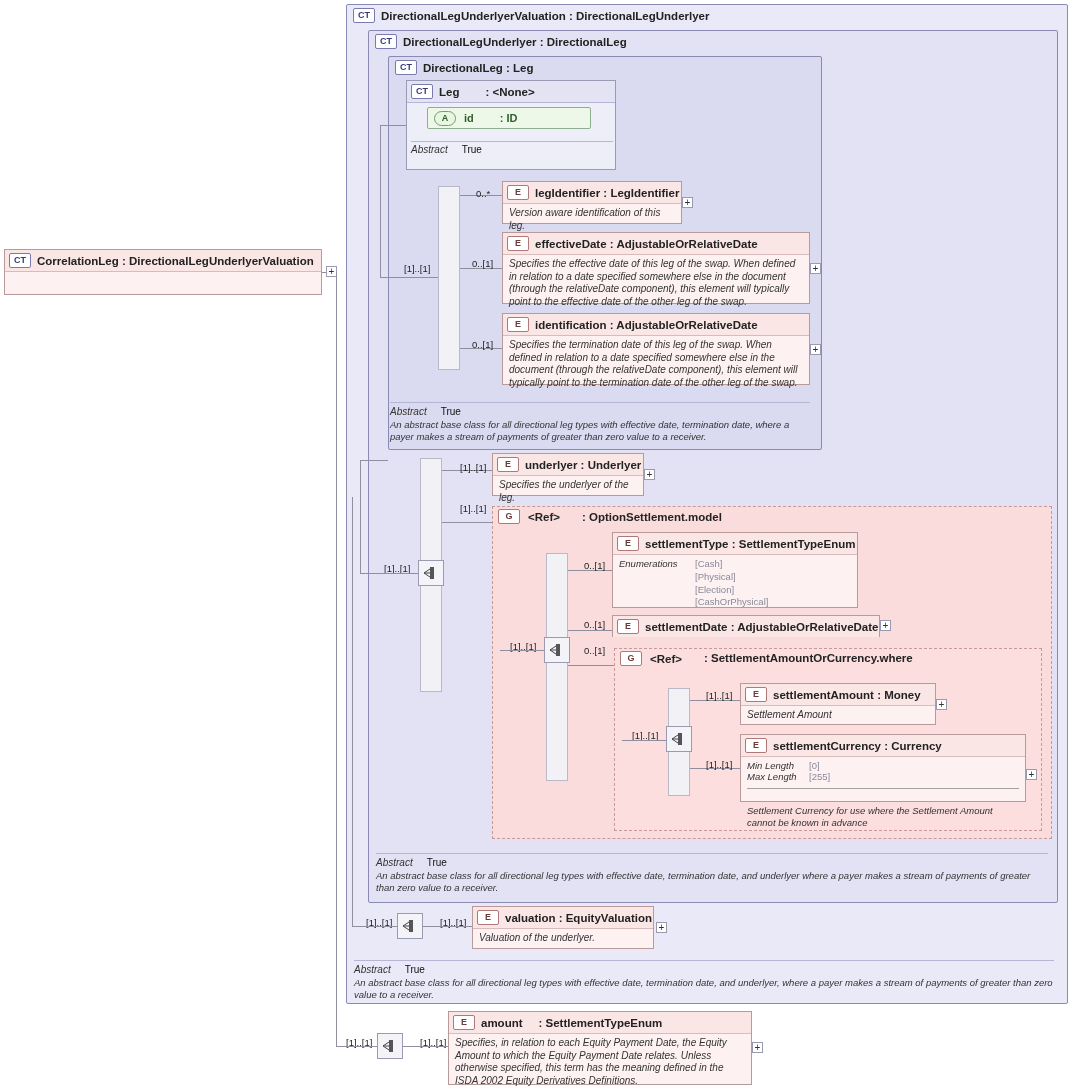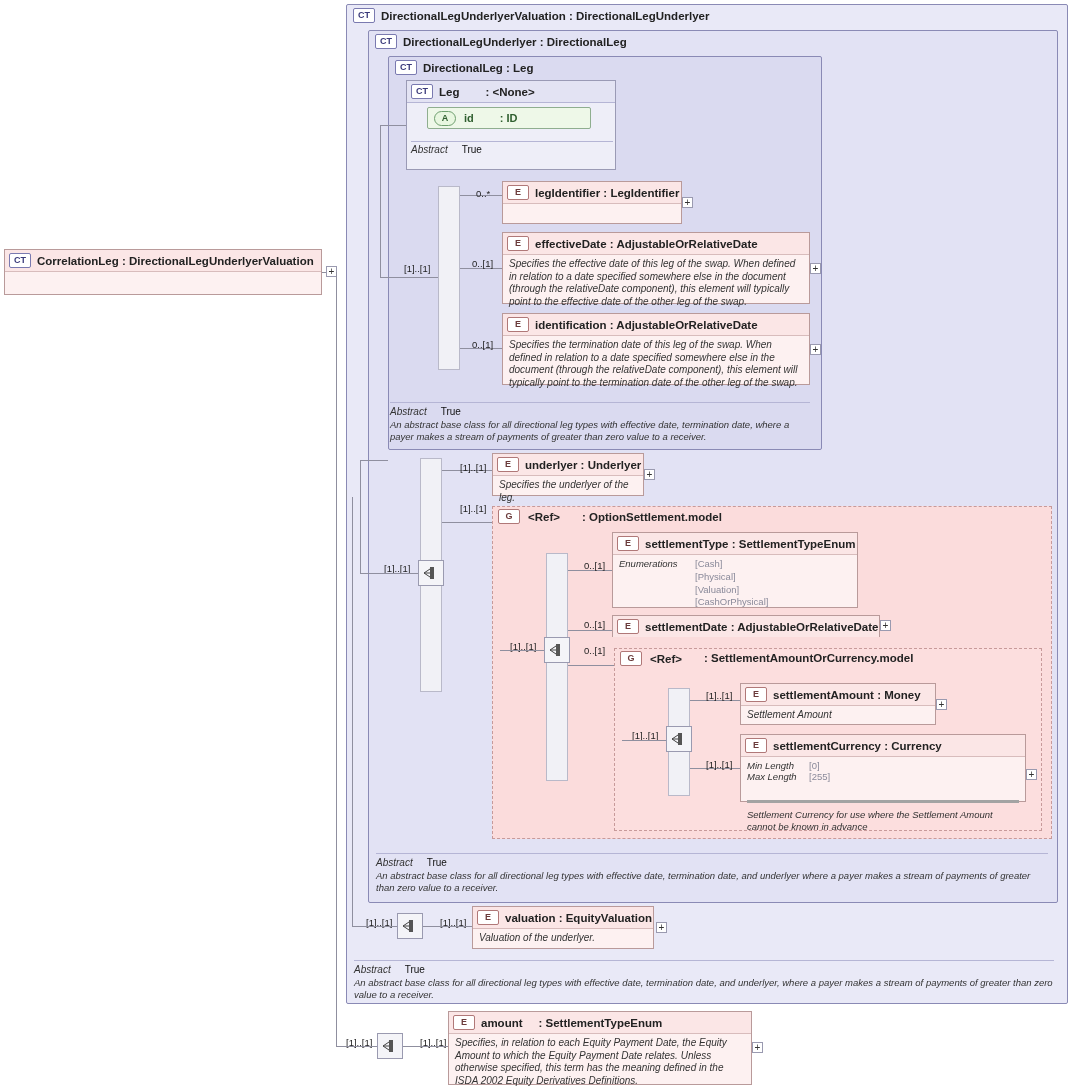--- a/index.html
+++ b/index.html
@@ -137,20 +137,21 @@
 
 <div class="abs card" style="left:476px;top:188px;">0..*</div>
 <div class="abs card" style="left:472px;top:258px;">0..[1]</div>
 <div class="abs card" style="left:472px;top:339px;">0..[1]</div>
 
 <div class="abs node" style="left:502px;top:181px;width:180px;height:43px;">
   <div class="hdr">
     <span class="badge e">E</span>
     <span class="ttl">legIdentifier : LegIdentifier</span>
   </div>
+  <div class="body">Version aware identification of this leg.</div>
 </div>
 <div class="abs plus" style="left:682px;top:197px;">+</div>
 
 <div class="abs node" style="left:502px;top:232px;width:308px;height:72px;">
   <div class="hdr">
     <span class="badge e">E</span>
     <span class="ttl">effectiveDate : AdjustableOrRelativeDate</span>
   </div>
   <div class="body">Specifies the effective date of this leg of the swap. When defined in relation to a date specified somewhere else in the document (through the relativeDate component), this element will typically point to the effective date of the other leg of the swap.</div>
 </div>
@@ -228,21 +229,21 @@
   <div class="hdr">
     <span class="badge e">E</span>
     <span class="ttl">settlementType : SettlementTypeEnum</span>
   </div>
   <div style="padding:3px 6px;">
     <div class="enum-row">
       <span class="enum-lbl">Enumerations</span>
       <span class="enum-vals">
         <span>[Cash]</span><br>
         <span>[Physical]</span><br>
-        <span>[Valuation]</span><br>
+        <span>[Election]</span><br>
         <span>[CashOrPhysical]</span>
       </span>
     </div>
   </div>
 </div>
 
 <div class="abs ln lnh" style="left:568px;top:630px;width:44px;"></div>
 <div class="abs card" style="left:584px;top:619px;">0..[1]</div>
 <div class="abs node" style="left:612px;top:615px;width:268px;height:22px;">
   <div class="hdr noline">
@@ -252,21 +253,21 @@
 </div>
 <div class="abs plus" style="left:880px;top:620px;">+</div>
 
 <div class="abs ln lnh" style="left:568px;top:665px;width:46px;"></div>
 <div class="abs card" style="left:584px;top:645px;">0..[1]</div>
 
 <div class="abs grp2" style="left:614px;top:648px;width:428px;height:183px;"></div>
 <div class="abs" style="left:620px;top:651px;display:flex;align-items:center;gap:8px;">
   <span class="badge g">G</span>
   <span class="ttl">&lt;Ref&gt;</span>
-  <span class="ttl" style="margin-left:14px;max-width:210px;white-space:normal;line-height:1.15;">: SettlementAmountOrCurrency.model</span>
+  <span class="ttl" style="margin-left:14px;max-width:210px;white-space:normal;line-height:1.15;">: SettlementAmountOrCurrency.where</span>
 </div>
 
 <div class="abs seqbar" style="left:668px;top:688px;width:22px;height:108px;"></div>
 <div class="abs seqicon" style="left:666px;top:726px;">
   <svg width="18" height="14" viewBox="0 0 18 14">
       <line x1="2" y1="7" x2="8" y2="3" stroke="#444" stroke-width="1"></line>
       <line x1="2" y1="7" x2="8" y2="7" stroke="#444" stroke-width="1"></line>
       <line x1="2" y1="7" x2="8" y2="11" stroke="#444" stroke-width="1"></line>
       <rect x="8" y="1" width="4" height="4" fill="#555"></rect>
       <rect x="8" y="5" width="4" height="4" fill="#555"></rect>
@@ -296,21 +297,21 @@
   </div>
   <div style="padding:3px 6px;">
     <div class="minmax">
       <span class="k">Min Length</span>
       <span class="v">[0]</span>
     </div>
     <div class="minmax">
       <span class="k">Max Length</span>
       <span class="v">[255]</span>
     </div>
-    <div class="desc" style="border-top:3px solid #a3a3a3;margin-top:18px;padding-top:6px;">Settlement Currency for use where the Settlement Amount cannot be known in advance</div>
+    <div class="desc" style="border-top:1px solid #a3a3a3;margin-top:6px;padding-top:16px;">Settlement Currency for use where the Settlement Amount cannot be known in advance</div>
   </div>
 </div>
 <div class="abs plus" style="left:1026px;top:769px;">+</div>
 
 <div class="abs seqicon" style="left:397px;top:913px;">
   <svg width="18" height="14" viewBox="0 0 18 14">
       <line x1="2" y1="7" x2="8" y2="3" stroke="#444" stroke-width="1"></line>
       <line x1="2" y1="7" x2="8" y2="7" stroke="#444" stroke-width="1"></line>
       <line x1="2" y1="7" x2="8" y2="11" stroke="#444" stroke-width="1"></line>
       <rect x="8" y="1" width="4" height="4" fill="#555"></rect>

